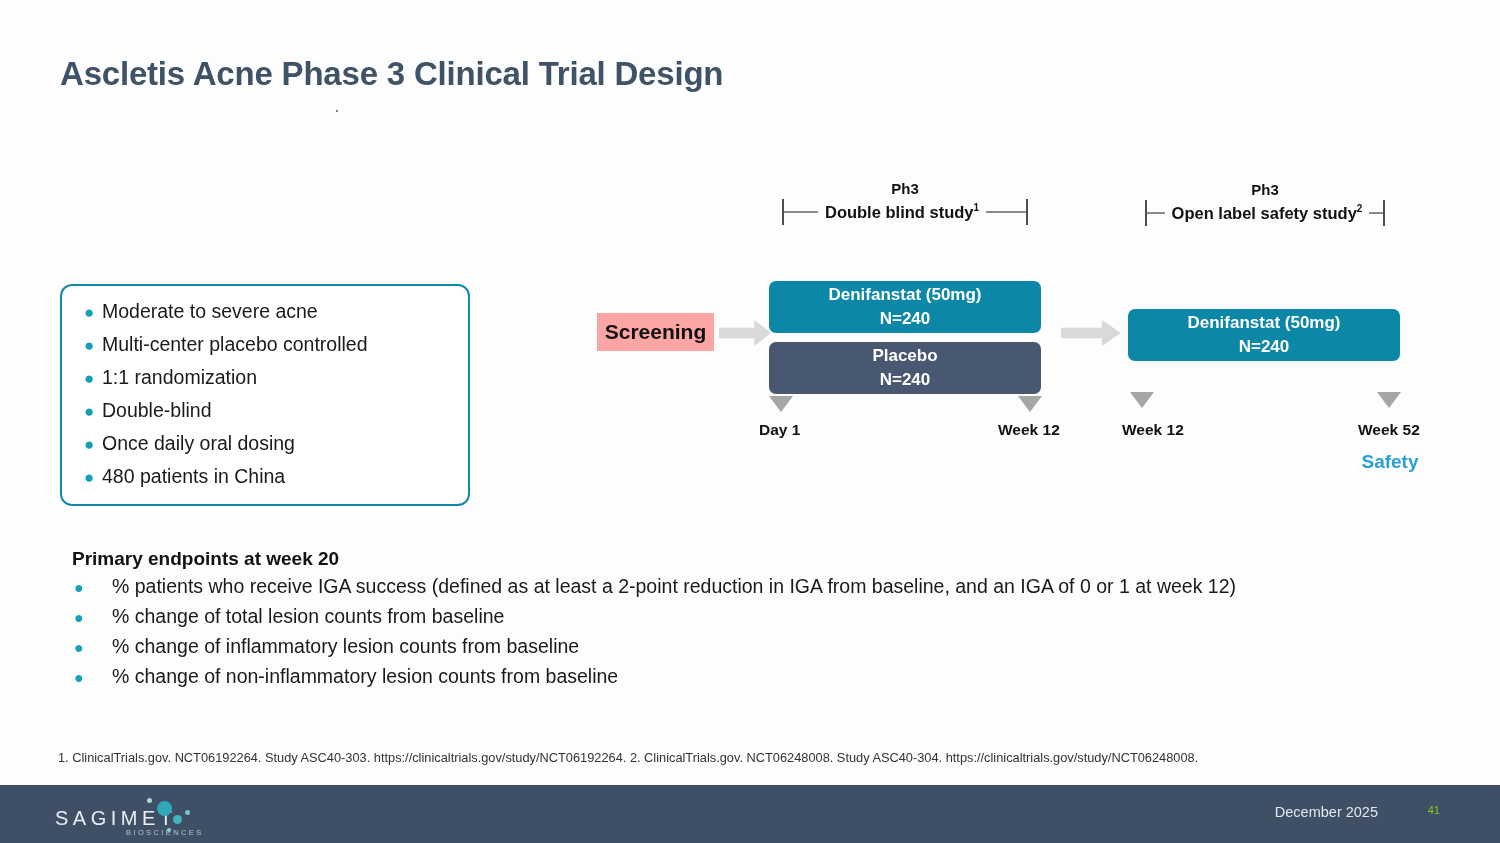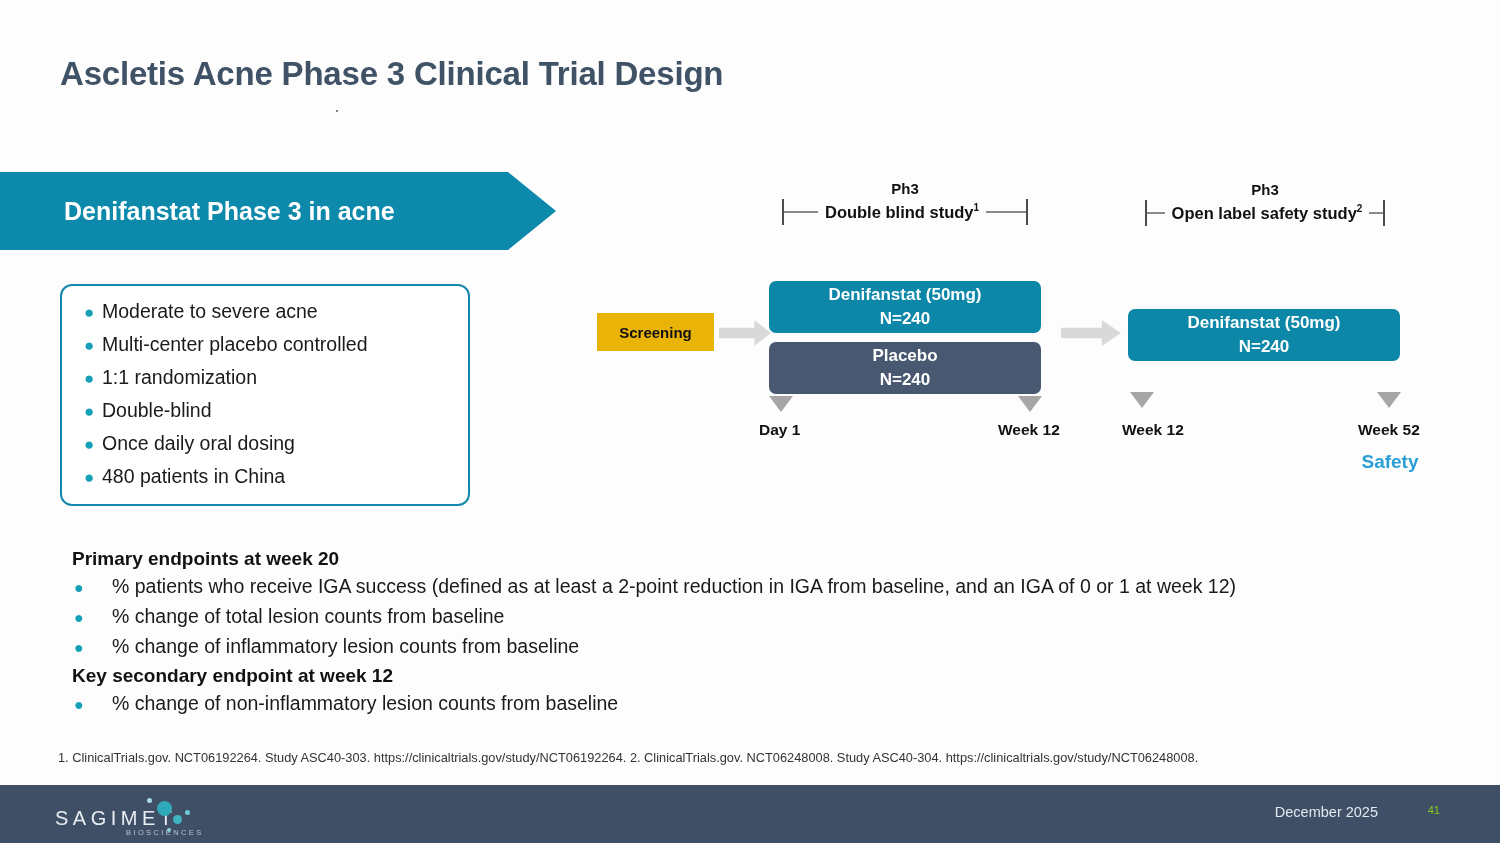--- a/index.html
+++ b/index.html
@@ -106,23 +106,23 @@
     font-size: 17px;
     line-height: 1.42;
   }
   .box-teal { background: #0d87a8; }
   .box-navy { background: #485871; }
 
   .screening-box {
     position: absolute;
     left: 597px; top: 313px;
     width: 117px; height: 38px;
-    background: #eab308;
+    background: #fca5a5;
     display: flex; align-items: center; justify-content: center;
-    font-size: 15px; font-weight: bold; color: #111;
+    font-size: 21px; font-weight: bold; color: #111;
   }
 
   
   .arrow {
     position: absolute;
     background: #d9d9d9;
     clip-path: polygon(0 30%, 68% 30%, 68% 0, 100% 50%, 68% 100%, 68% 70%, 0 70%);
   }
 
   
@@ -197,23 +197,20 @@
   }
 </style>
 </head>
 <body>
 
 <div class="slide">
 
   <div class="slide-title">Ascletis Acne Phase 3 Clinical Trial Design</div>
   <div class="title-dot"></div>
 
-  <div class="banner">
-    <span class="banner-label">Denifanstat Phase 3 in acne</span>
-  </div>
 
   <div class="bullet-card">
     <div class="bullet-row">
       <span class="bullet-dot">●</span>
       <span class="bullet-text">Moderate to severe acne</span>
     </div>
     <div class="bullet-row">
       <span class="bullet-dot">●</span>
       <span class="bullet-text">Multi-center placebo controlled</span>
     </div>
@@ -314,21 +311,20 @@
     </div>
     <div class="ep-row">
       <span class="ep-dot">●</span>
       <span class="ep-text">% change of total lesion counts from baseline</span>
     </div>
     <div class="ep-row">
       <span class="ep-dot">●</span>
       <span class="ep-text">% change of inflammatory lesion counts from baseline</span>
     </div>
 
-    <div class="ep-head">Key secondary endpoint at week 12</div>
 
     <div class="ep-row">
       <span class="ep-dot">●</span>
       <span class="ep-text">% change of non-inflammatory lesion counts from baseline</span>
     </div>
   </div>
 
   <div class="footnote">1. ClinicalTrials.gov. NCT06192264. Study ASC40-303. https://clinicaltrials.gov/study/NCT06192264. 2. ClinicalTrials.gov. NCT06248008. Study ASC40-304. https://clinicaltrials.gov/study/NCT06248008.</div>
 
   <div class="footer">

